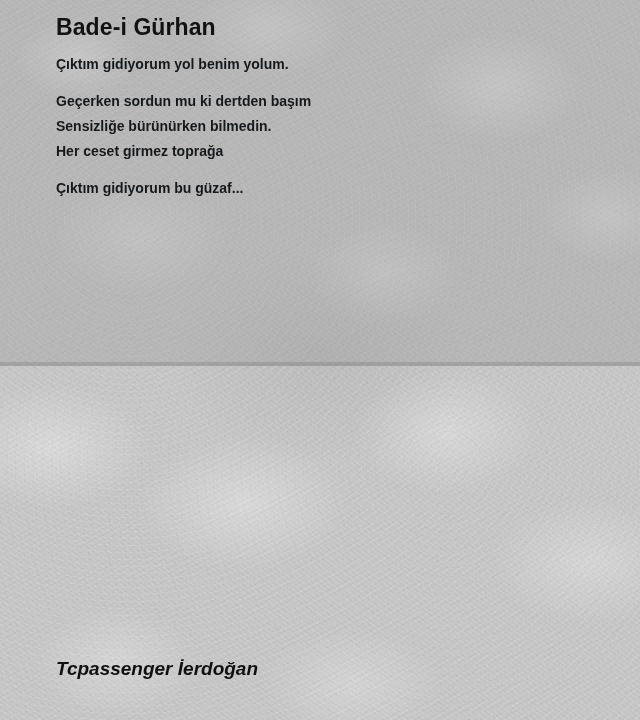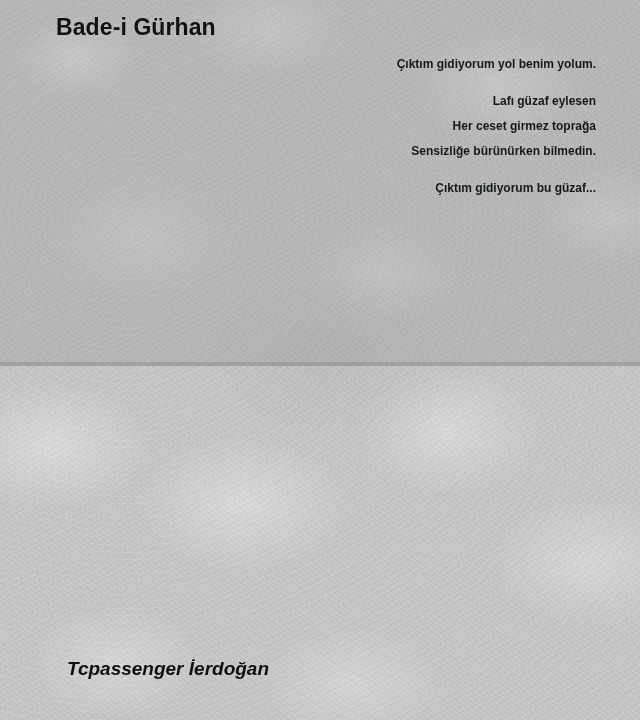--- a/index.html
+++ b/index.html
@@ -104,43 +104,41 @@
     letter-spacing: 0.1px;
   }
 
   .poem {
     position: absolute;
     left: 56px;
     top: 52px;
     width: 540px;
   }
   .poem-line {
-    font-size: 12px;
+    font-size: 14px;
     font-weight: bold;
     color: #15191c;
     line-height: 25px;
     white-space: pre;
     min-height: 25px;
-    text-align: right;
   }
   .poem-line.blank {
     height: 12px;
     min-height: 12px;
     line-height: 12px;
   }
 
   .signature {
     position: absolute;
     left: 56px;
     top: 658px;
     font-size: 19px;
     font-style: italic;
     font-weight: bold;
     color: #101010;
-    margin-left: 11px;
   }
 </style>
 </head>
 <body>
 
 <div class="page">
 
   <div class="texture"></div>
   <div class="texture-lines"></div>
   <div class="texture-grain"></div>
@@ -148,23 +146,23 @@
   <div class="poem-panel"></div>
   <div class="panel-divider"></div>
 
   <div class="content">
 
     <div class="title">Bade-i Gürhan</div>
 
     <div class="poem">
       <div class="poem-line">Çıktım gidiyorum yol benim yolum.</div>
       <div class="poem-line blank"></div>
-      <div class="poem-line">Lafı güzaf eylesen</div>
+      <div class="poem-line">Geçerken sordun mu ki dertden başım</div>
+      <div class="poem-line">Sensizliğe bürünürken bilmedin.</div>
       <div class="poem-line">Her ceset girmez toprağa</div>
-      <div class="poem-line">Sensizliğe bürünürken bilmedin.</div>
       <div class="poem-line blank"></div>
       <div class="poem-line">Çıktım gidiyorum bu güzaf...</div>
     </div>
 
     <div class="signature">Tcpassenger İerdoğan</div>
 
   </div>
 </div>
 
 </body></html>

